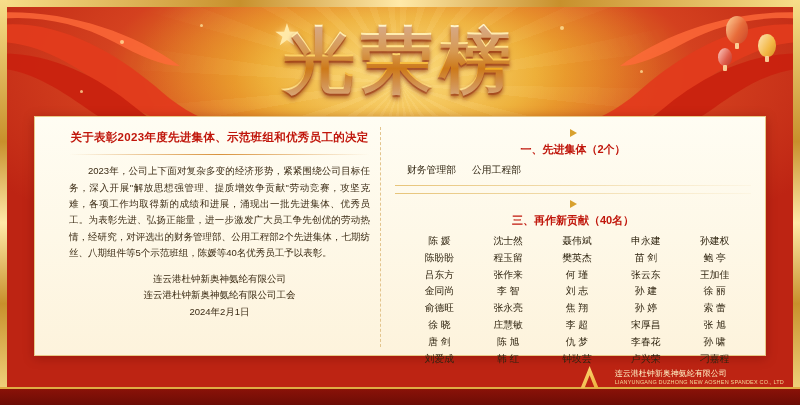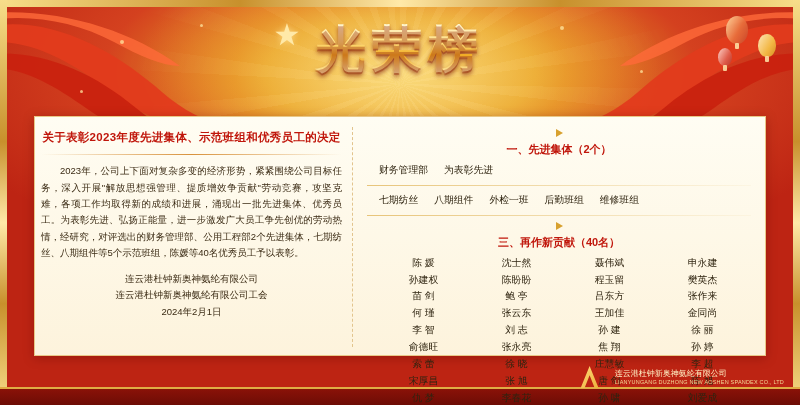--- a/index.html
+++ b/index.html
@@ -92,21 +92,21 @@
   .title-wrap {
     position: absolute;
     left: 0; right: 0;
     top: 24px;
     text-align: center;
     height: 90px;
   }
   .title {
     display: inline-block;
     font-family: "DejaVu Serif", "Liberation Serif", serif;
-    font-size: 50px;
+    font-size: 72px;
     font-weight: bold;
     letter-spacing: 6px;
     line-height: 1;
     color: #ffe9a0;
     background: linear-gradient(180deg, #fff6cf 0%, #ffdd7a 38%, #f0ab23 62%, #ffeeb0 100%);
     -webkit-background-clip: text;
     background-clip: text;
     -webkit-text-fill-color: transparent;
     text-shadow: 0 2px 0 rgba(140,30,10,0.35);
     filter: drop-shadow(0 3px 2px rgba(120,16,6,0.6));
@@ -130,21 +130,21 @@
     position: absolute;
     left: 34px;
     top: 116px;
     width: 732px;
     height: 240px;
     background: linear-gradient(180deg, #fffdf3 0%, #fdf3dc 100%);
     border: 1px solid #e8c887;
     box-shadow: 0 2px 10px rgba(90,10,4,0.35);
     display: flex;
     box-sizing: border-box;
-    padding: 10px 12px 8px 0;
+    padding: 10px 12px 8px 28px;
   }
   .col-left {
     width: 318px;
     box-sizing: border-box;
     padding: 2px 10px 0 6px;
     border-right: 1px dashed #e2c48d;
   }
   .col-right {
     flex: 1;
     box-sizing: border-box;
@@ -206,21 +206,21 @@
     font-size: 9.8px;
     line-height: 1.62;
     display: flex;
     flex-wrap: wrap;
     column-gap: 16px;
     padding-left: 12px;
     text-align: center;
   }
   .names.grid {
     display: grid;
-    grid-template-columns: repeat(4, 1fr);
+    grid-template-columns: repeat(5, 1fr);
     column-gap: 4px;
     row-gap: 1px;
     padding-left: 12px;
     padding-right: 4px;
   }
   .names.grid span { white-space: nowrap; }
   .sec-divider {
     height: 1px;
     background: linear-gradient(90deg, rgba(216,161,46,0.6), rgba(216,161,46,0.05));
     margin: 5px 0 6px 0;
@@ -328,34 +328,27 @@
 
     <div class="col-right">
 
       <div class="section">
         <div class="sec-head">
           <span class="bullet"></span>
           <span>一、先进集体（2个）</span>
         </div>
         <div class="names">
           <span>财务管理部</span>
-          <span>为表彰先进</span>
+          <span>公用工程部</span>
         </div>
       </div>
 
       <div class="sec-divider"></div>
 
       <div class="section">
-        <div class="names">
-          <span>七期纺丝</span>
-          <span>八期组件</span>
-          <span>外检一班</span>
-          <span>后勤班组</span>
-          <span>维修班组</span>
-        </div>
       </div>
 
       <div class="sec-divider"></div>
 
       <div class="section">
         <div class="sec-head">
           <span class="bullet"></span>
           <span>三、再作新贡献（40名）</span>
         </div>
         <div class="names grid">

